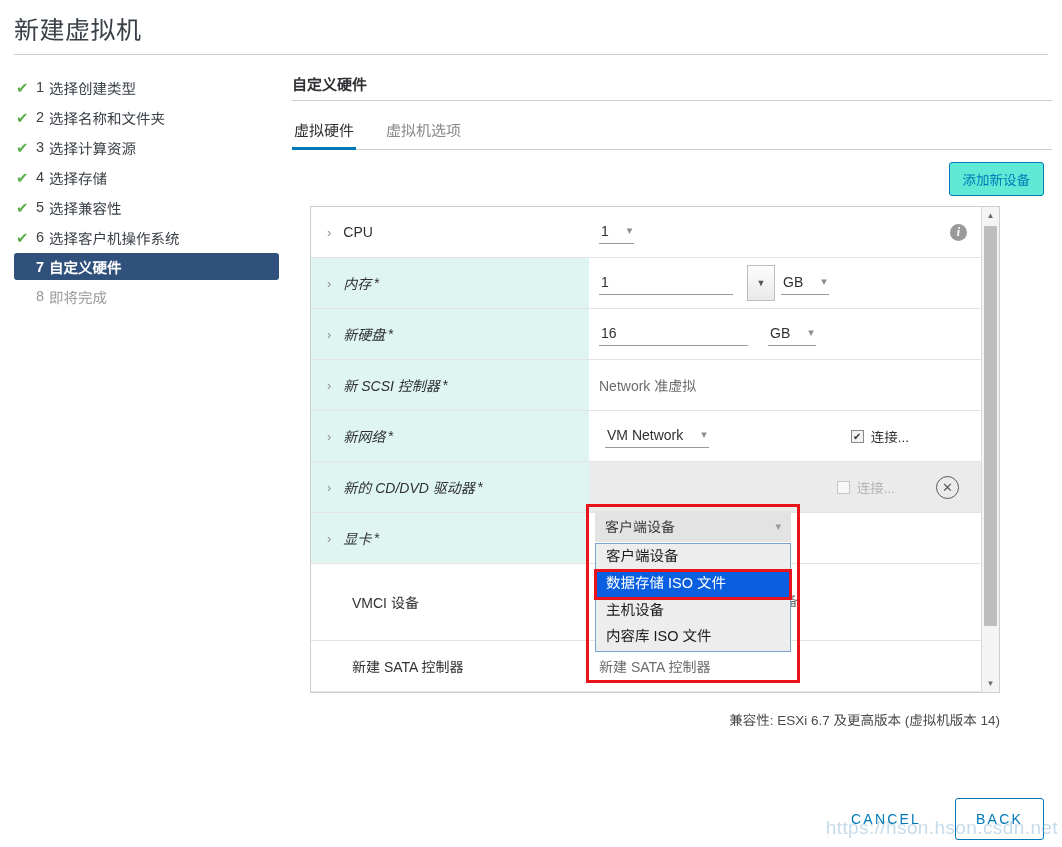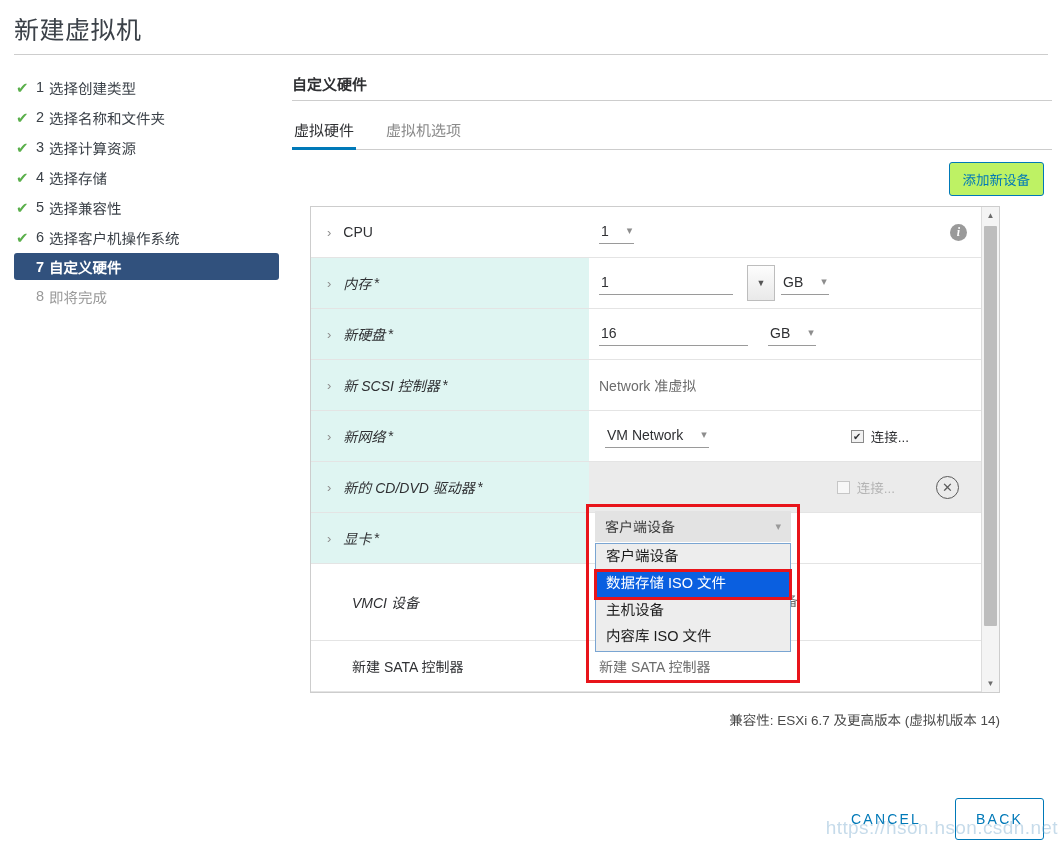--- a/index.html
+++ b/index.html
@@ -121,21 +121,21 @@
 
   
   .addbar {
     display: flex;
     justify-content: flex-end;
     padding: 12px 8px 10px 0;
   }
   .btn-outline {
     border: 1px solid #0079b8;
     color: #0079b8;
-    background: #bef264;
+    background: #5eead4;
     border-radius: 3px;
     font-size: 13.5px;
     padding: 6px 13px;
     cursor: pointer;
     font-family: Liberation Sans, sans-serif;
   }
 
   
   .hw-wrap {
     position: relative;
@@ -587,21 +587,21 @@
             <span class="lbl-it">显卡</span>
             <span class="req">*</span>
           </div>
           <div class="hw-value">
             <span></span>
           </div>
         </div>
 
         <div class="hw-row vmci-row">
           <div class="hw-label">
-            <span style="padding-left:25px;font-style:italic;">VMCI 设备</span>
+            <span style="padding-left:25px;">VMCI 设备</span>
           </div>
           <div class="hw-value">
             <span class="vmci-desc">支持的虚拟机 PCI 总线上的设备</span>
           </div>
         </div>
 
         <div class="hw-row">
           <div class="hw-label">
             <span style="padding-left:25px;">新建 SATA 控制器</span>
           </div>

